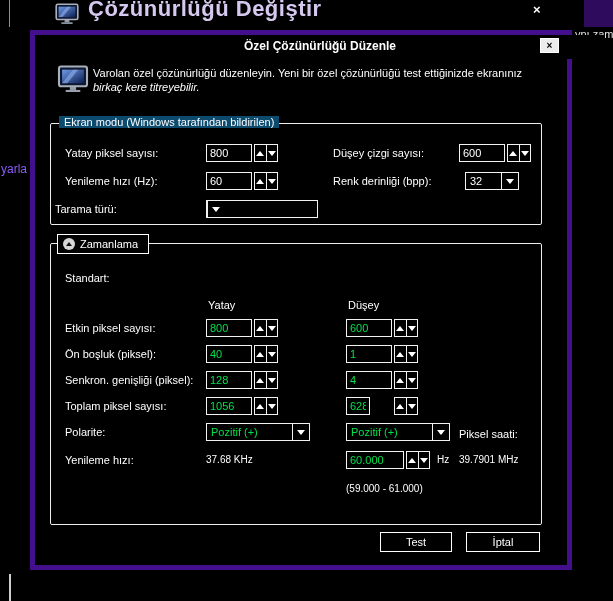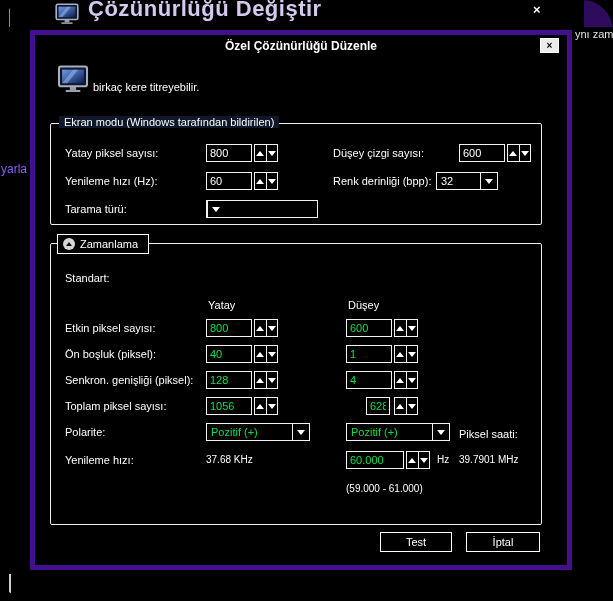--- a/index.html
+++ b/index.html
@@ -1,45 +1,45 @@
 <!DOCTYPE html>
 <html><head>
 <meta charset="utf-8">
 <style>
   html,body{margin:0;padding:0;background:#000;}
   body{font-family:"Liberation Sans", sans-serif;}
-  .canvas{position:relative;width:613px;height:601px;background:#000;overflow:hidden;border-radius:31px;}
+  .canvas{position:relative;width:613px;height:601px;background:#000;overflow:hidden;}
 
   
   .bg-topbar{position:absolute;left:0;top:0;width:584px;height:27px;background:#000;overflow:hidden;}
   .bg-title{position:absolute;left:88px;top:-4px;font-size:22px;font-weight:bold;color:#d6c9f0;white-space:nowrap;letter-spacing:.5px;}
   .bg-icon{position:absolute;left:55px;top:3px;}
   .bg-close{position:absolute;left:533px;top:2px;color:#fff;font-size:13px;font-weight:bold;}
   .bg-corner{position:absolute;left:584px;top:0;width:29px;height:27px;background:#2e0b5c;}
   .bg-right-frag{position:absolute;left:575px;top:28px;font-size:11px;color:#e4e4e4;white-space:nowrap;}
   .bg-left-frag{position:absolute;left:1px;top:162px;font-size:12px;color:#8b5cf6;white-space:nowrap;}
   .bg-line-top{position:absolute;left:9px;top:0;width:1px;height:27px;background:#8f8f8f;}
   .bg-line-bottom{position:absolute;left:9px;top:574px;width:2px;height:27px;background:#cfcfcf;}
 
   
   .dialog{position:absolute;left:30px;top:30px;width:542px;height:540px;background:#000;
           border:5px solid #440f8c;box-sizing:border-box;}
-  .titlebar{position:absolute;left:0;top:0;width:532px;height:24px;background:#000;}
+  .titlebar{position:absolute;left:0;top:0;width:532px;height:24px;background:#000;padding-left:38px;}
   .dlg-title{position:absolute;left:0;top:4px;width:100%;text-align:center;font-size:12px;font-weight:bold;color:#fff;}
   .dlg-close{position:absolute;left:505px;top:3px;width:19px;height:15px;background:#ececec;border:1px solid #fff;
              color:#000;font-size:10px;font-weight:bold;display:flex;align-items:center;justify-content:center;box-sizing:border-box;cursor:pointer;}
 
   .info-icon{position:absolute;left:22px;top:30px;}
   .intro{position:absolute;font-size:11px;color:#fff;white-space:nowrap;}
-  .il1{left:58px;top:32px;} .il2{left:58px;top:46px;}
+  .il1{left:58px;top:32px;} .il2{left:58px;top:46px;font-style:italic;}
 
   .grp{position:absolute;border:1px solid #ededed;border-radius:2px;}
   .g1{left:15px;top:88px;width:490px;height:100px;}
   .g2{left:15px;top:208px;width:490px;height:280px;}
-  .leg{position:absolute;top:-8px;left:8px;background:#0f172a;padding:0 5px;font-size:11px;color:#fff;white-space:nowrap;}
+  .leg{position:absolute;top:-8px;left:8px;background:#0c4a6e;padding:0 5px;font-size:11px;color:#fff;white-space:nowrap;}
   .zhdr{position:absolute;top:-10px;left:6px;height:20px;background:#000;border:1px solid #fff;display:flex;align-items:center;
         gap:5px;padding:0 10px 0 5px;font-size:11px;color:#fff;box-sizing:border-box;cursor:pointer;}
   .zico{width:12px;height:12px;border-radius:50%;background:#d6d6d6;display:flex;align-items:center;justify-content:center;}
   .zico i{width:0;height:0;border-left:3px solid transparent;border-right:3px solid transparent;border-bottom:4px solid #111;}
 
   .lbl{position:absolute;font-size:11px;color:#fff;white-space:nowrap;}
   .stat{position:absolute;font-size:10px;color:#fff;white-space:nowrap;}
 
   .inp{position:absolute;height:18px;background:#000;border:1px solid #f2f2f2;color:#fff;font-size:11px;
        padding:0 3px;box-sizing:border-box;font-family:inherit;}
@@ -101,20 +101,21 @@
         <stop offset="0" stop-color="#6f9ae8"></stop>
             <stop offset="1" stop-color="#0b1e52"></stop>
       </linearGradient>
         </defs>
       <rect x="1.5" y="1.5" width="27" height="19" rx="2" fill="#101830" stroke="#a9b0bd" stroke-width="2"></rect>
       <rect x="4.5" y="4.5" width="21" height="13" fill="url(#mg1)"></rect>
       <path d="M4.5 17.5 L15 4.5 L20 4.5 L9.5 17.5 Z" fill="#9db8f0" opacity="0.55"></path>
       <rect x="12" y="21" width="6" height="3" fill="#98a0ae"></rect>
       <rect x="8" y="24" width="14" height="2" fill="#98a0ae"></rect>
     </svg>
+    <div class="intro il1">Varolan özel çözünürlüğü düzenleyin. Yeni bir özel çözünürlüğü test ettiğinizde ekranınız</div>
     <div class="intro il2">birkaç kere titreyebilir.</div>
 
     <div class="grp g1">
       <div class="leg">Ekran modu (Windows tarafından bildirilen)</div>
 
       <div class="lbl" style="left:14px;top:23px">Yatay piksel sayısı:</div>
       <input class="inp" style="left: 155px; top: 20px; width: 46px;" value="800">
       <div class="spin" style="left:203px;top:20px">
         <div class="su">
             <i></i>
@@ -138,28 +139,28 @@
       <input class="inp" style="left: 155px; top: 48px; width: 46px;" value="60">
       <div class="spin" style="left:203px;top:48px">
         <div class="su">
             <i></i>
           </div>
         <div class="sd">
             <i></i>
           </div>
       </div>
       <div class="lbl" style="left:282px;top:51px">Renk derinliği (bpp):</div>
-      <div class="dd" style="left:385px;top:48px;width:62px">
+      <div class="dd" style="left:414px;top:48px;width:54px">
         <span class="txt">32</span>
         <span class="arr">
             <i></i>
           </span>
       </div>
 
-      <div class="lbl" style="left:14px;top:79px">Tarama türü:</div>
+      <div class="lbl" style="left:4px;top:79px">Tarama türü:</div>
       <div class="dd" style="left:155px;top:76px;width:112px">
         <span class="arr">
             <i></i>
           </span>
       </div>
     </div>
 
     <div class="grp g2">
       <div class="zhdr">
         <span class="zico">
@@ -236,21 +237,21 @@
       <div class="lbl" style="left:14px;top:156px">Toplam piksel sayısı:</div>
       <input class="inp green" style="left: 155px; top: 153px; width: 46px;" value="1056">
       <div class="spin" style="left:203px;top:153px">
         <div class="su">
             <i></i>
           </div>
         <div class="sd">
             <i></i>
           </div>
       </div>
-      <input class="inp green" style="left: 295px; top: 153px; width: 24px; margin-left: 20px;" value="628">
+      <input class="inp green" style="left: 295px; top: 153px; width: 24px;" value="628">
       <div class="spin" style="left:343px;top:153px">
         <div class="su">
             <i></i>
           </div>
         <div class="sd">
             <i></i>
           </div>
       </div>
 
       <div class="lbl" style="left:14px;top:182px">Polarite:</div>

